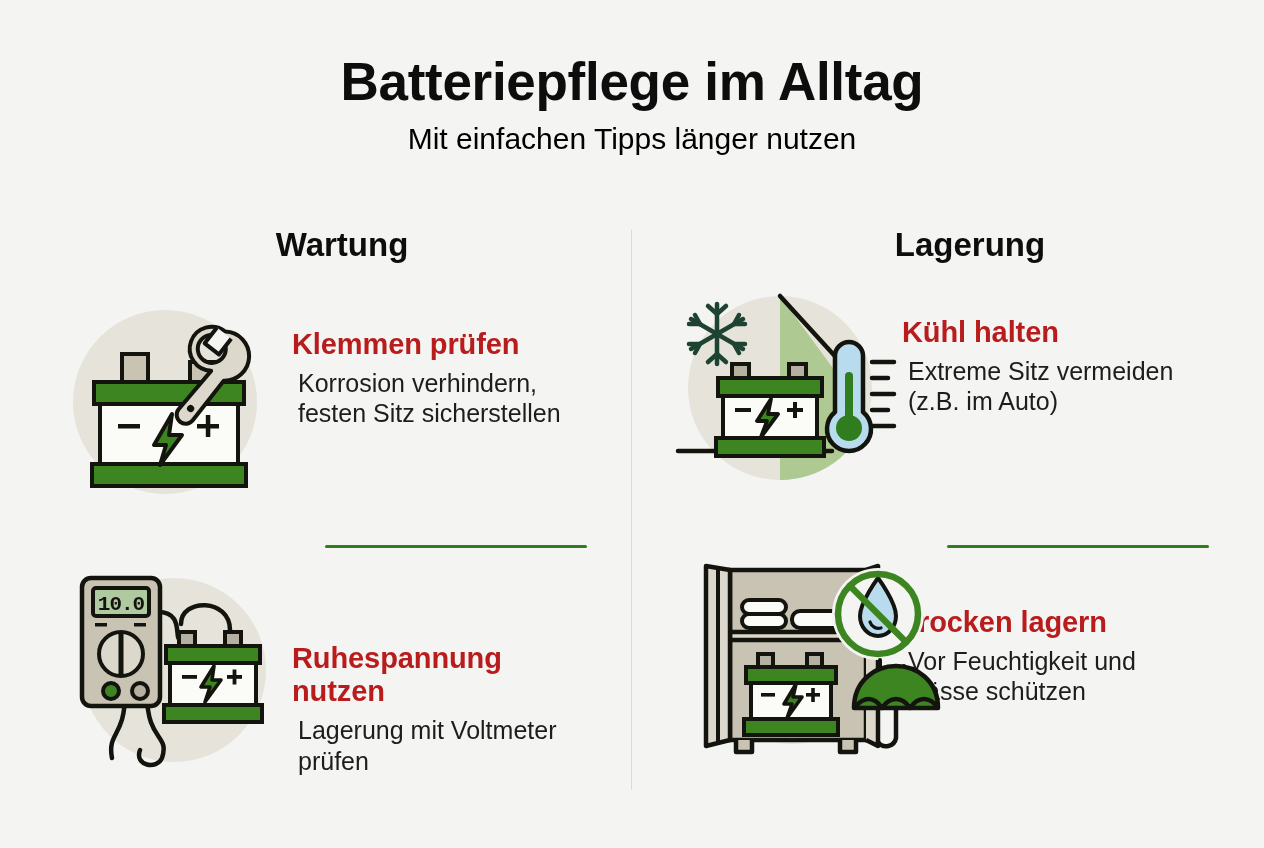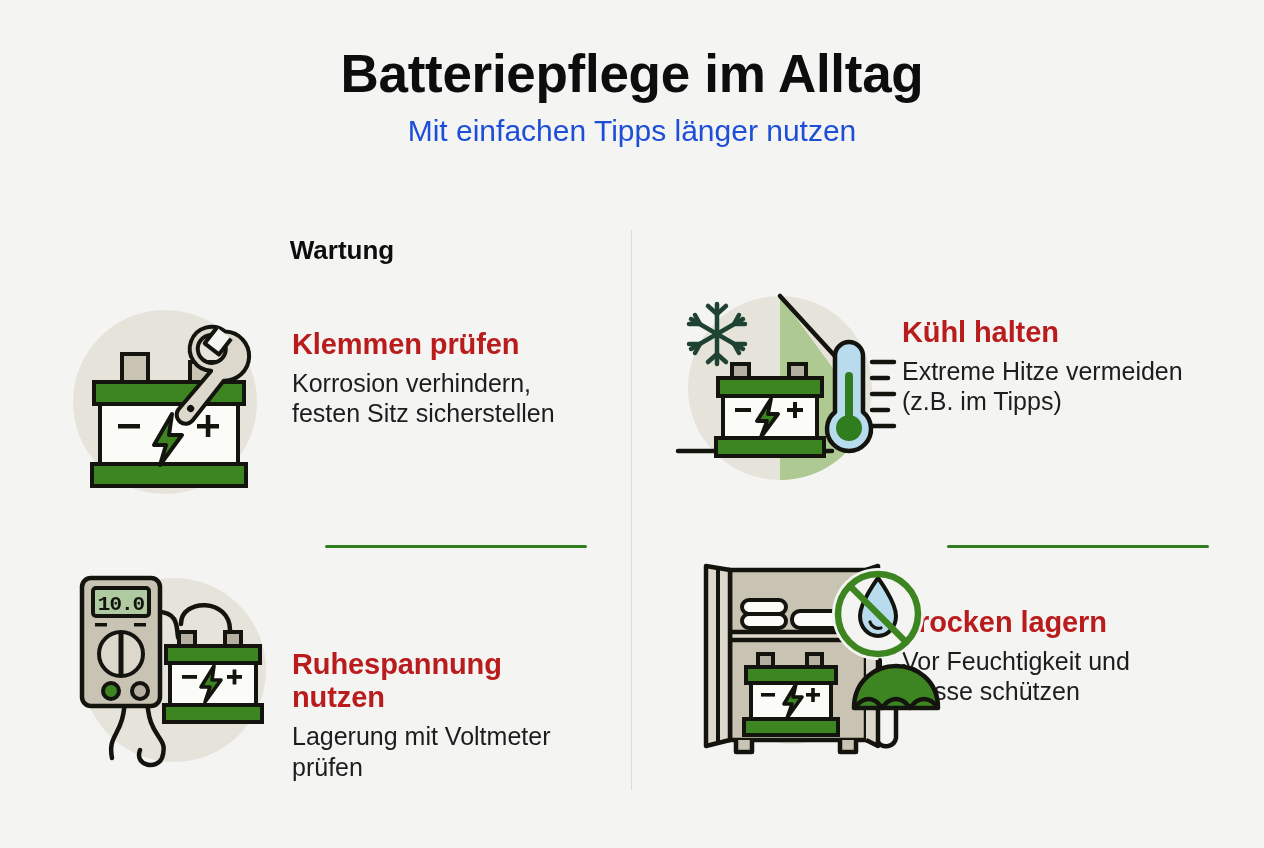--- a/index.html
+++ b/index.html
@@ -10,53 +10,53 @@
     color:#111111;
     overflow:hidden;
     position:relative;
   }
   #page{position:relative;width:1264px;height:848px;}
 
   
   .header{position:absolute;left:0;top:46px;width:1264px;text-align:center;}
   .title{
     font-size:53px;font-weight:bold;letter-spacing:-0.3px;
-    line-height:1.06;color:#0d0d0d;margin:0;
+    line-height:1.06;color:#0d0d0d;margin:8px;
     font-stretch:condensed;
   }
   .subtitle{
-    font-size:30px;font-weight:normal;color:#1d4ed8;
+    font-size:30px;font-weight:normal;color:#000000;
     margin:12px 0 0 0;line-height:1.1;
   }
 
   
   .divider-v{
     position:absolute;left:631px;top:230px;width:1px;height:560px;
     background:#dddbd4;
   }
   .col{position:absolute;top:228px;width:600px;}
   .col-left{left:12px;}
   .col-right{left:640px;}
   .col-head{
-    font-size:26px;font-weight:bold;color:#0d0d0d;
-    text-align:center;margin:9px;line-height:1;
+    font-size:33px;font-weight:bold;color:#0d0d0d;
+    text-align:center;margin:0;line-height:1;
   }
   .col-left .col-head{padding-left:60px;}
   .col-right .col-head{padding-left:60px;}
 
   
   .row{position:absolute;display:flex;align-items:flex-start;}
   .icon-wrap{position:relative;width:230px;height:210px;flex:none;}
   .txt{padding-top:8px;}
   .row-title{
     font-size:29px;font-weight:bold;color:#b91c1c;margin:0 0 7px 0;
     line-height:1.13;letter-spacing:-0.1px;
   }
   .row-body{
-    font-size:25px;font-weight:normal;color:#1d1d1d;margin:0;
+    font-size:25px;font-weight:normal;color:#1d1d1d;margin:6px;
     line-height:1.22;
   }
   .divider-h{
     position:absolute;height:3px;background:#2f7d1e;border-radius:2px;
   }
 
   
   #row-klemmen  {left:62px; top:300px;width:560px;}
   #row-ruhe     {left:62px; top:562px;width:560px;align-items:flex-end;}
   #row-kuehl    {left:672px;top:284px;width:570px;}
@@ -82,20 +82,23 @@
 
   <div class="header">
     <h1 class="title">Batteriepflege im Alltag</h1>
     <p class="subtitle">Mit einfachen Tipps länger nutzen</p>
   </div>
 
   <div class="divider-v"></div>
 
   <div class="col col-left">
     <h2 class="col-head">Wartung</h2>
+  </div>
+  <div class="col col-right">
+    <h2 class="col-head">Lagerung</h2>
   </div>
 
   <div class="row" id="row-klemmen">
     <div class="icon-wrap">
       <svg width="230" height="210" viewBox="0 0 230 210">
         <circle cx="103" cy="102" r="92" fill="#e5e3da"></circle>
 
         <rect x="60" y="54" width="26" height="30" fill="#c9c3b4" stroke="#14140f" stroke-width="4"></rect>
         <rect x="128" y="62" width="26" height="22" fill="#c9c3b4" stroke="#14140f" stroke-width="4"></rect>
 
@@ -209,21 +212,21 @@
             <path d="M200 94 L216 94"></path>
             <path d="M200 110 L222 110"></path>
             <path d="M200 126 L216 126"></path>
             <path d="M200 142 L222 142"></path>
           </g>
         </g>
       </svg>
     </div>
     <div class="txt">
       <p class="row-title">Kühl halten</p>
-      <p class="row-body">Extreme Hitze vermeiden (z.B. im Tipps)</p>
+      <p class="row-body">Extreme Sitz vermeiden (z.B. im Auto)</p>
     </div>
   </div>
 
   <div class="divider-h" id="div-right"></div>
 
   <div class="row" id="row-trocken">
     <div class="icon-wrap">
       <svg width="260" height="230" viewBox="0 0 260 230">
         <circle cx="120" cy="108" r="88" fill="#e5e3da"></circle>
 

